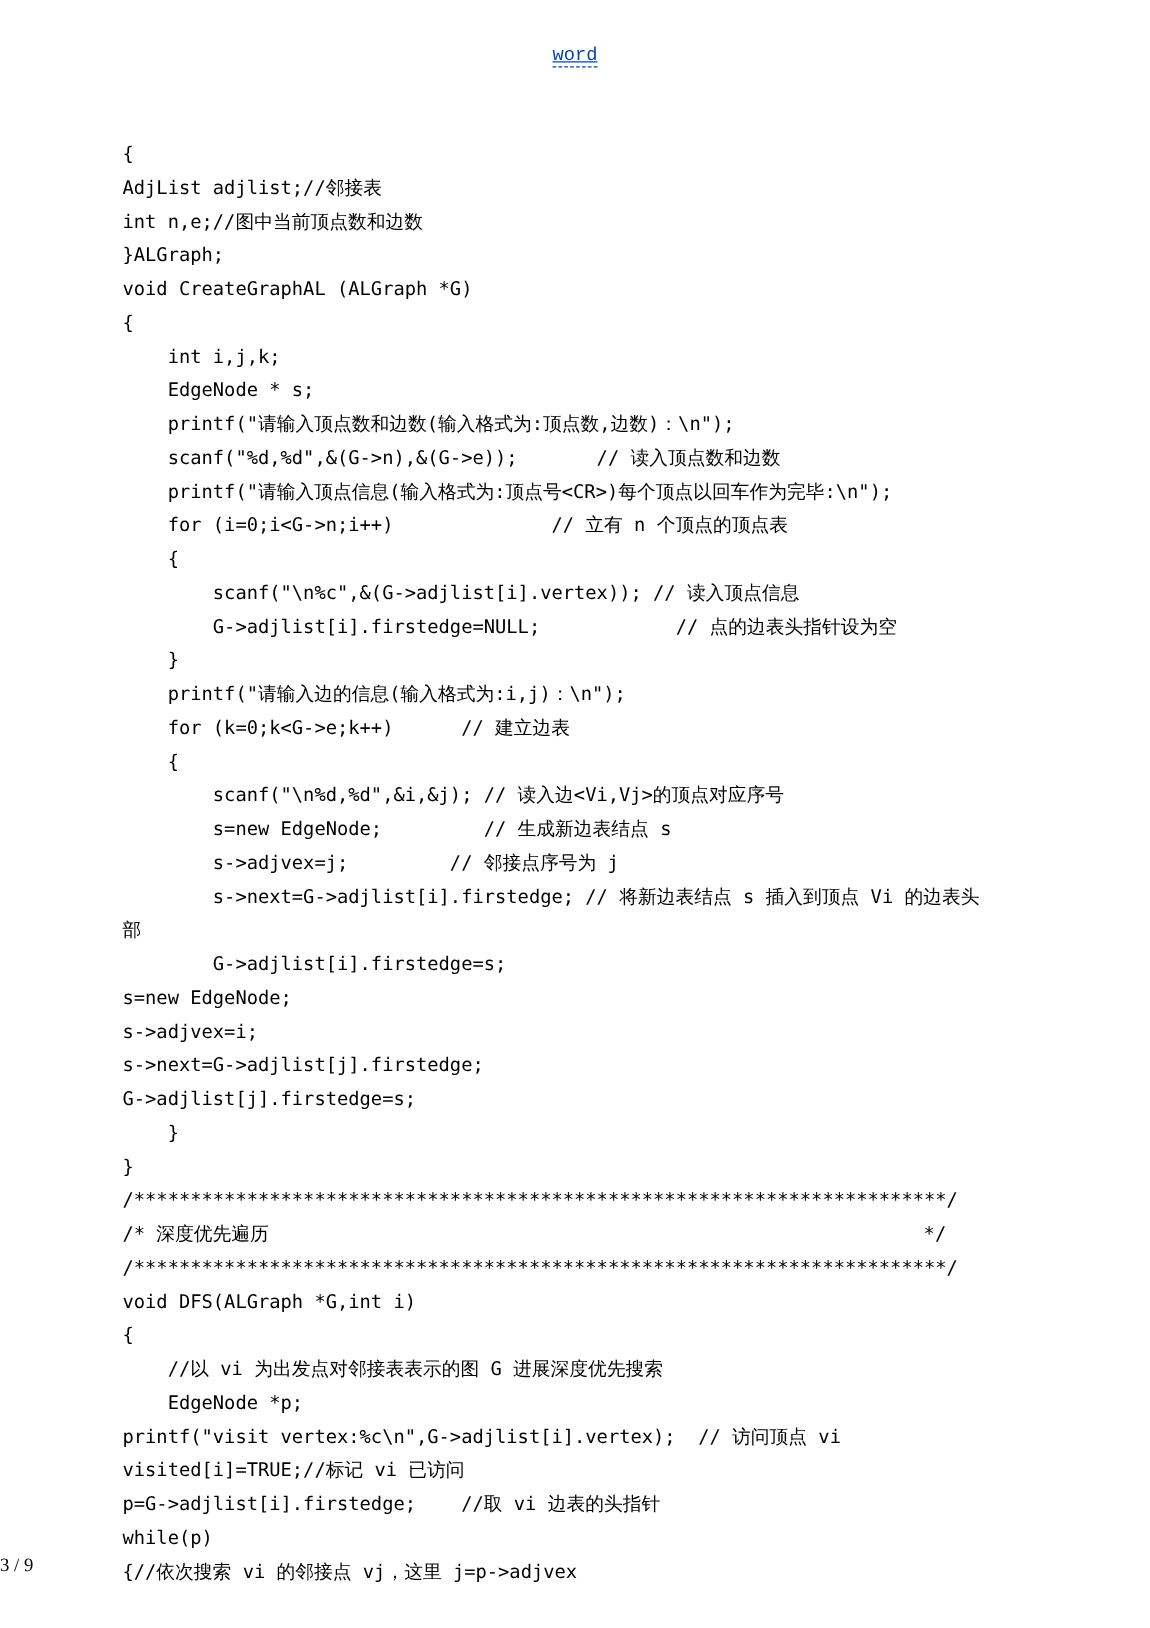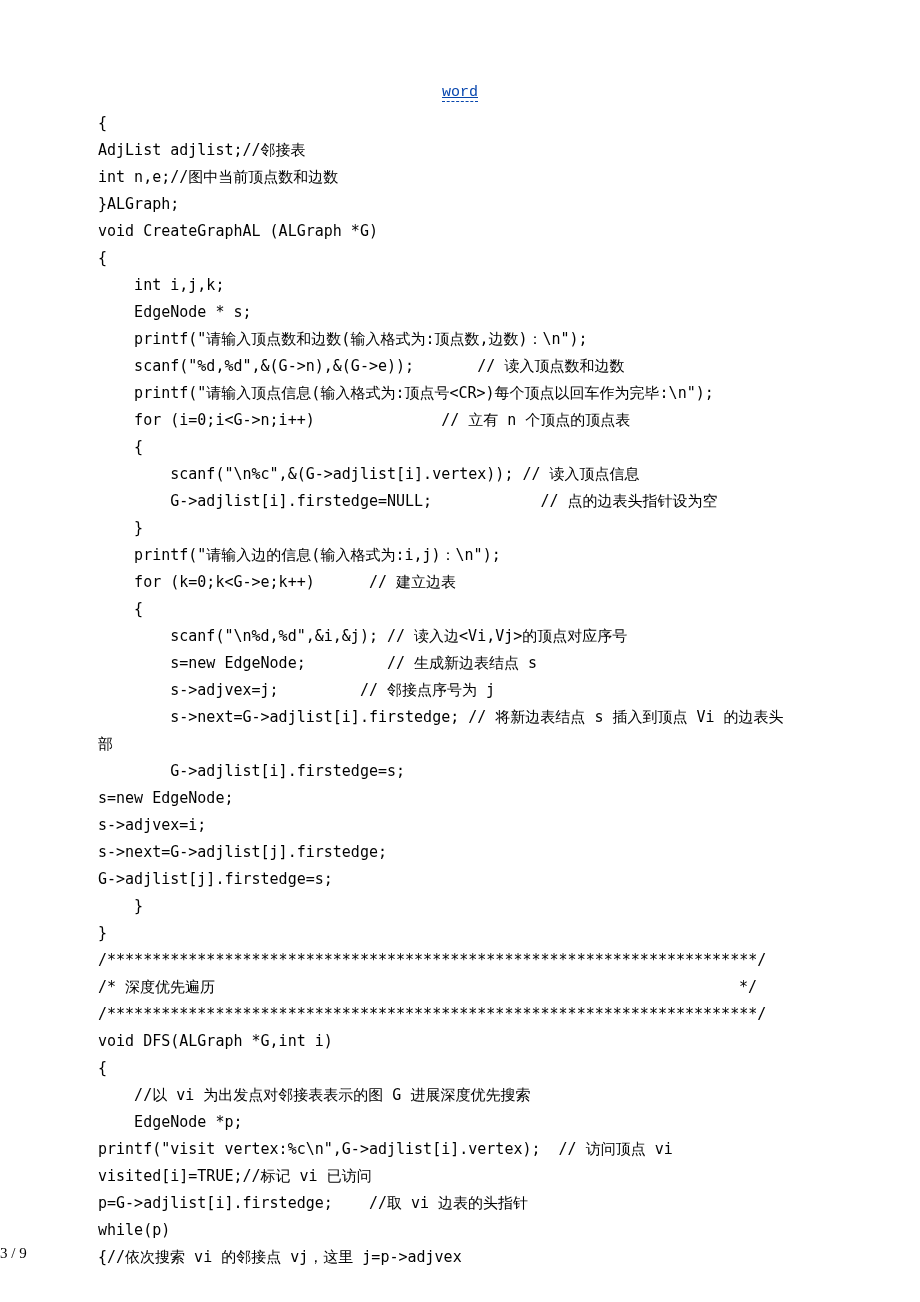--- a/index.html
+++ b/index.html
@@ -12,21 +12,20 @@
       line-height: 1.8;
       color: #000;
       position: relative;
     }
     .header {
       position: absolute;
       top: 30px;
       left: 0;
       width: 920px;
       text-align: center;
-      margin-top: 48px;
     }
     .header a {
       color: #0645ad;
       text-decoration: underline;
       border-bottom: 1px dashed #0645ad;
       font-family: "Courier New", monospace;
       font-size: 15px;
     }
     .content {
       position: absolute;

